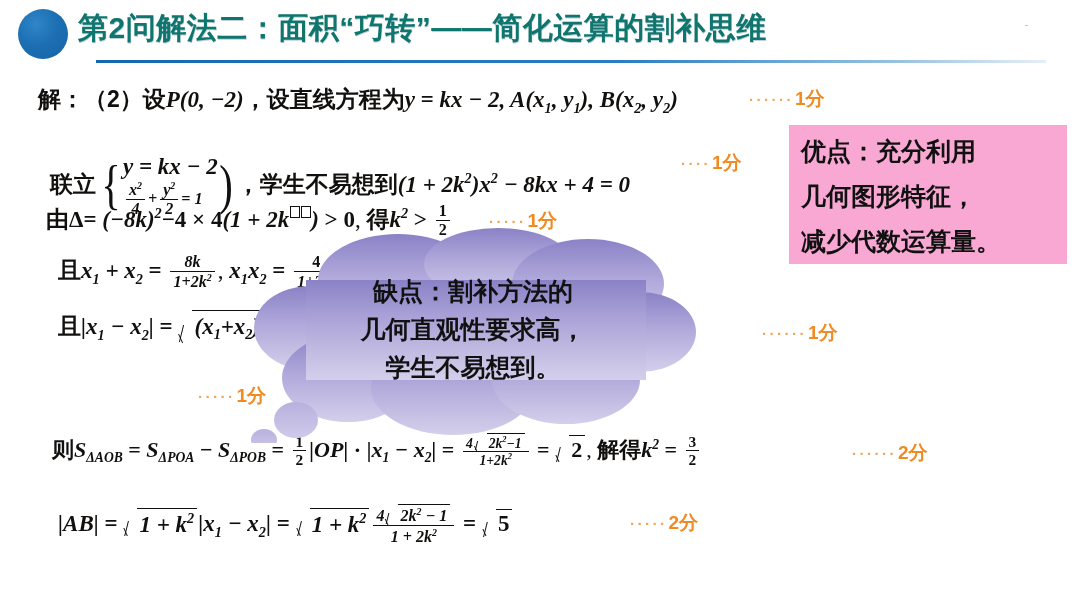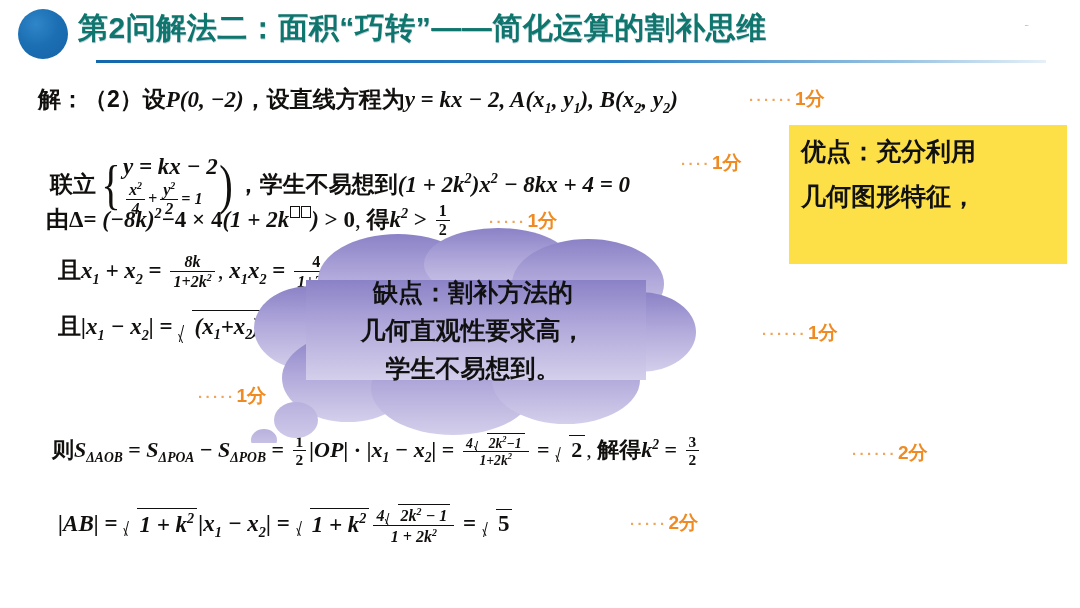--- a/index.html
+++ b/index.html
@@ -83,35 +83,35 @@
   .score{
     position:absolute;white-space:nowrap;
     font-family:"Liberation Sans","DejaVu Sans",sans-serif;
     font-weight:bold;font-size:19px;color:#ef8b22;
   }
   .score .dots{letter-spacing:2.5px;font-size:15px;color:#f0a35a;margin-right:1px;}
 
   
   .green-box{
     position:absolute;left:789px;top:125px;width:278px;height:139px;
-    background:#fde047;
+    background:#f9a8d4;
     font-family:"Liberation Sans","DejaVu Sans",sans-serif;
     font-weight:bold;font-size:25px;line-height:45px;color:#111;
     padding:4px 0 0 12px;box-sizing:border-box;
     box-shadow:0 0 0 0 rgba(0,0,0,0);
   }
   .green-box div{white-space:nowrap;}
 
   
   .cloud-wrap{position:absolute;left:248px;top:228px;width:450px;height:215px;}
   .cloud-wrap svg{position:absolute;left:0;top:0;}
   .cloud-text{
     position:absolute;left:0;top:45px;width:450px;
     text-align:center;
-    font-family:Liberation Sans, sans-serif;
+    font-family:Liberation Serif, serif;
     font-weight:bold;font-size:25px;line-height:38px;color:#111;
   }
   .cloud-text div{white-space:nowrap;}
 </style>
 </head>
 <body>
 
 <div class="slide">
 
   <div class="title-bar">
@@ -178,20 +178,21 @@
   <div class="math" style="left:58px;top:505px;font-size:23px;">
     <span class="mi">|<span class="mb">AB</span>|</span> <span class="mb">=</span> <span class="rad"><span class="bar mi mb">1 + k<sup>2</sup></span></span><span class="mi">|<span class="mb">x</span><sub>1</sub> − <span class="mb">x</span><sub>2</sub>|</span> <span class="mb">=</span> <span class="rad"><span class="bar mi mb">1 + k<sup>2</sup></span></span><span class="frac fs"><span class="num"><span class="mi mb">4<span class="rad"><span class="bar">2k<sup>2</sup> − 1</span></span></span></span><span class="den"><span class="mi mb">1 + 2k<sup>2</sup></span></span></span> <span class="mb">=</span> <span class="rad"><span class="bar mb">5</span></span>
   </div>
   <div class="score" style="left:630px;top:510px;">
     <span class="dots">·····</span><span>2分</span>
   </div>
 
   <div class="green-box">
     <div>优点：充分利用</div>
     <div>几何图形特征，</div>
+    <div>减少代数运算量。</div>
   </div>
 
   <div class="cloud-wrap">
     <svg width="450" height="215" viewBox="0 0 450 215">
       <defs>
         <linearGradient id="cg" x1="0.5" y1="0" x2="0.5" y2="1">
           <stop offset="0%" stop-color="#8a82c6"></stop>
           <stop offset="45%" stop-color="#b0a8da"></stop>
           <stop offset="100%" stop-color="#d4cfeb"></stop>
         </linearGradient>

